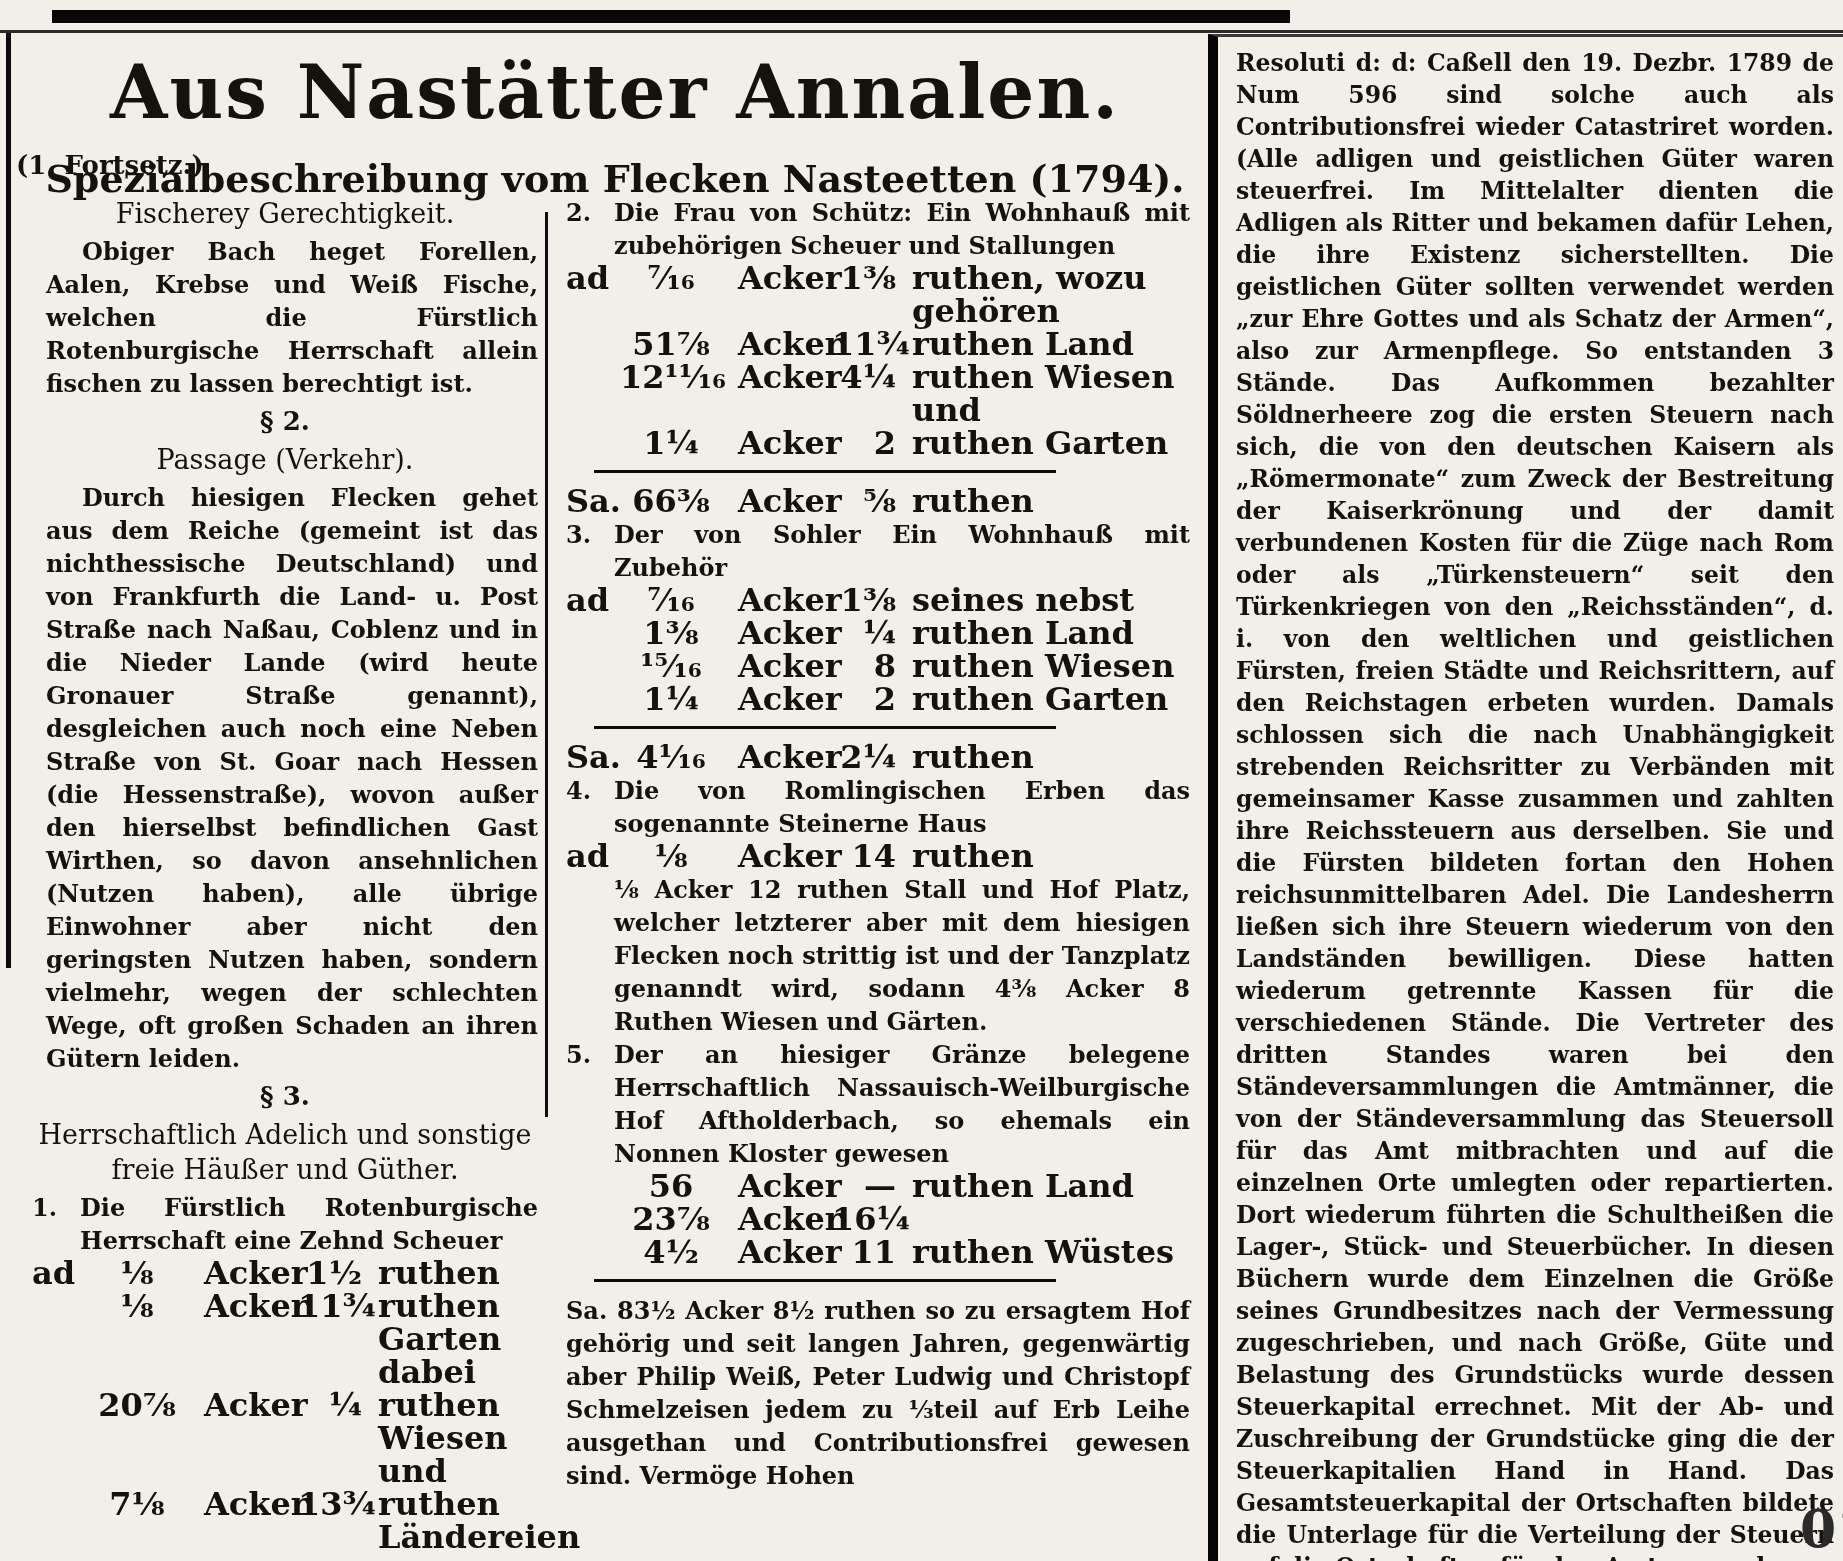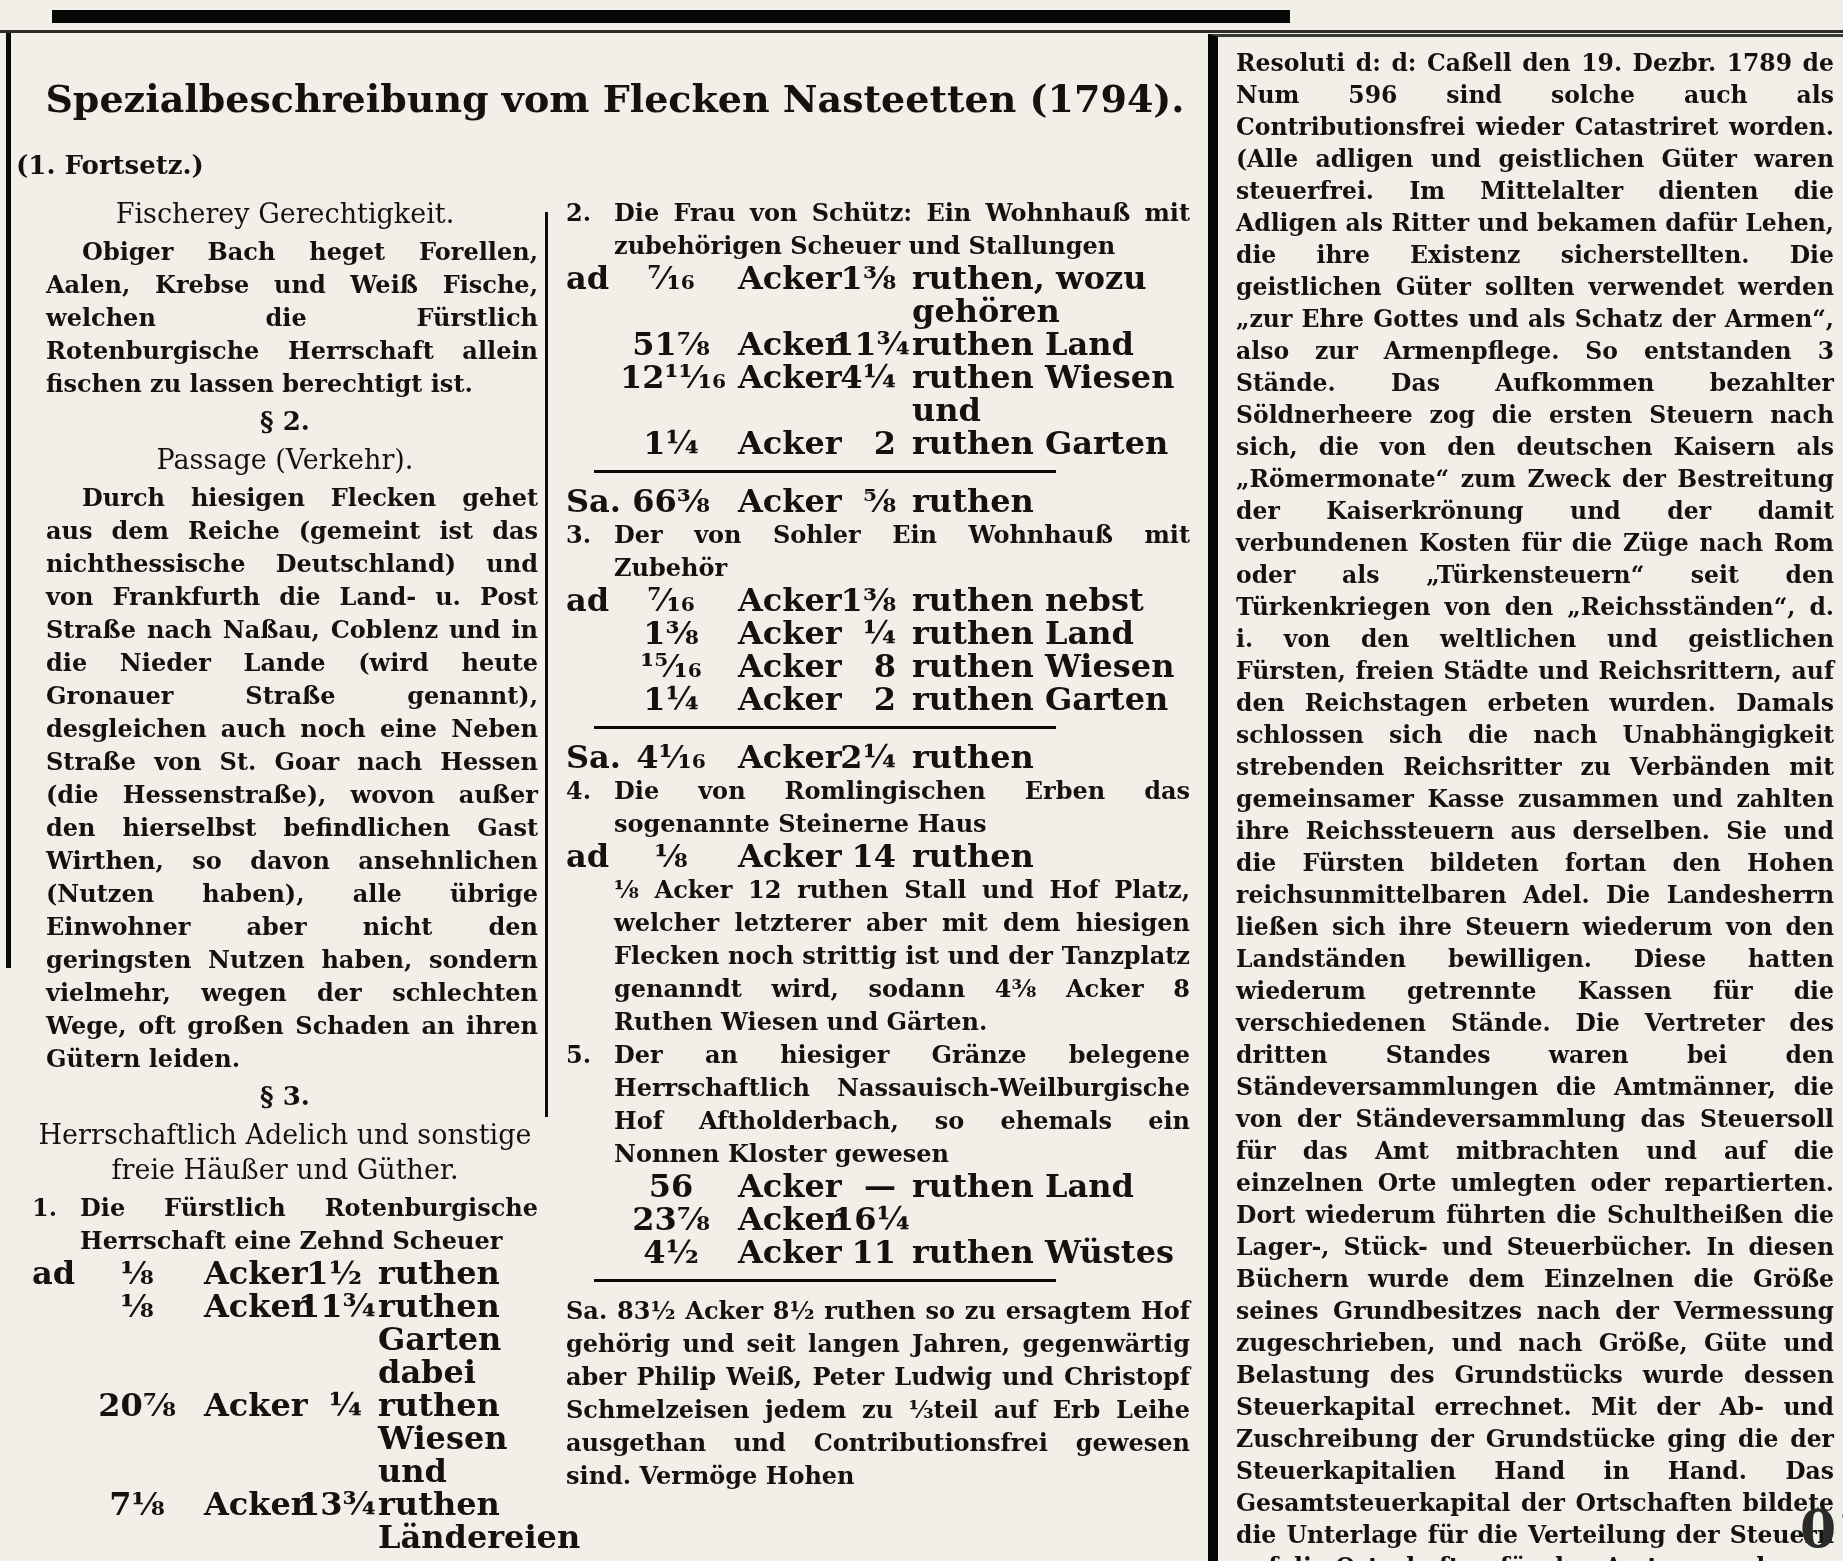--- a/index.html
+++ b/index.html
@@ -58,20 +58,21 @@
 <div class="page">
 
   <div class="top-bar"></div>
   <div class="top-line"></div>
   <div class="left-rule"></div>
   <div class="divider-1-2"></div>
 
   <div class="fortsetz">(1. Fortsetz.)</div>
 
   <div class="header">
+    <div class="title">Aus Nastätter Annalen.</div>
     <div class="subtitle">Spezialbeschreibung vom Flecken Nasteetten (1794).</div>
   </div>
 
   <div class="col1">
     <div class="hpar">Fischerey Gerechtigkeit.</div>
     <p class="txt ind">Obiger Bach heget Forellen, Aalen, Krebse und Weiß Fische, welchen die Fürstlich Rotenburgische Herrschaft allein fischen zu lassen berechtigt ist.</p>
 
     <div class="hsec">§ 2.</div>
     <div class="hpar">Passage (Verkehr).</div>
     <p class="txt ind">Durch hiesigen Flecken gehet aus dem Reiche (gemeint ist das nichthessische Deutschland) und von Frankfurth die Land- u. Post Straße nach Naßau, Coblenz und in die Nieder Lande (wird heute Gronauer Straße genannt), desgleichen auch noch eine Neben Straße von St. Goar nach Hessen (die Hessenstraße), wovon außer den hierselbst befindlichen Gast Wirthen, so davon ansehnlichen (Nutzen haben), alle übrige Einwohner aber nicht den geringsten Nutzen haben, sondern vielmehr, wegen der schlechten Wege, oft großen Schaden an ihren Gütern leiden.</p>
@@ -163,21 +164,21 @@
     <div class="item">
       <span class="inum">3.</span>
       <p class="txt itxt">Der von Sohler Ein Wohnhauß mit Zubehör</p>
     </div>
 
     <div class="row">
       <span class="ca">ad</span>
       <span class="cb">⁷⁄₁₆</span>
       <span class="cc">Acker</span>
       <span class="cd">1⅜</span>
-      <span class="ce">ruthen nebst</span>
+      <span class="ce">seines nebst</span>
     </div>
     <div class="row">
       <span class="ca"></span>
       <span class="cb">1⅜</span>
       <span class="cc">Acker</span>
       <span class="cd">¼</span>
       <span class="ce">ruthen Land</span>
     </div>
     <div class="row">
       <span class="ca"></span>

